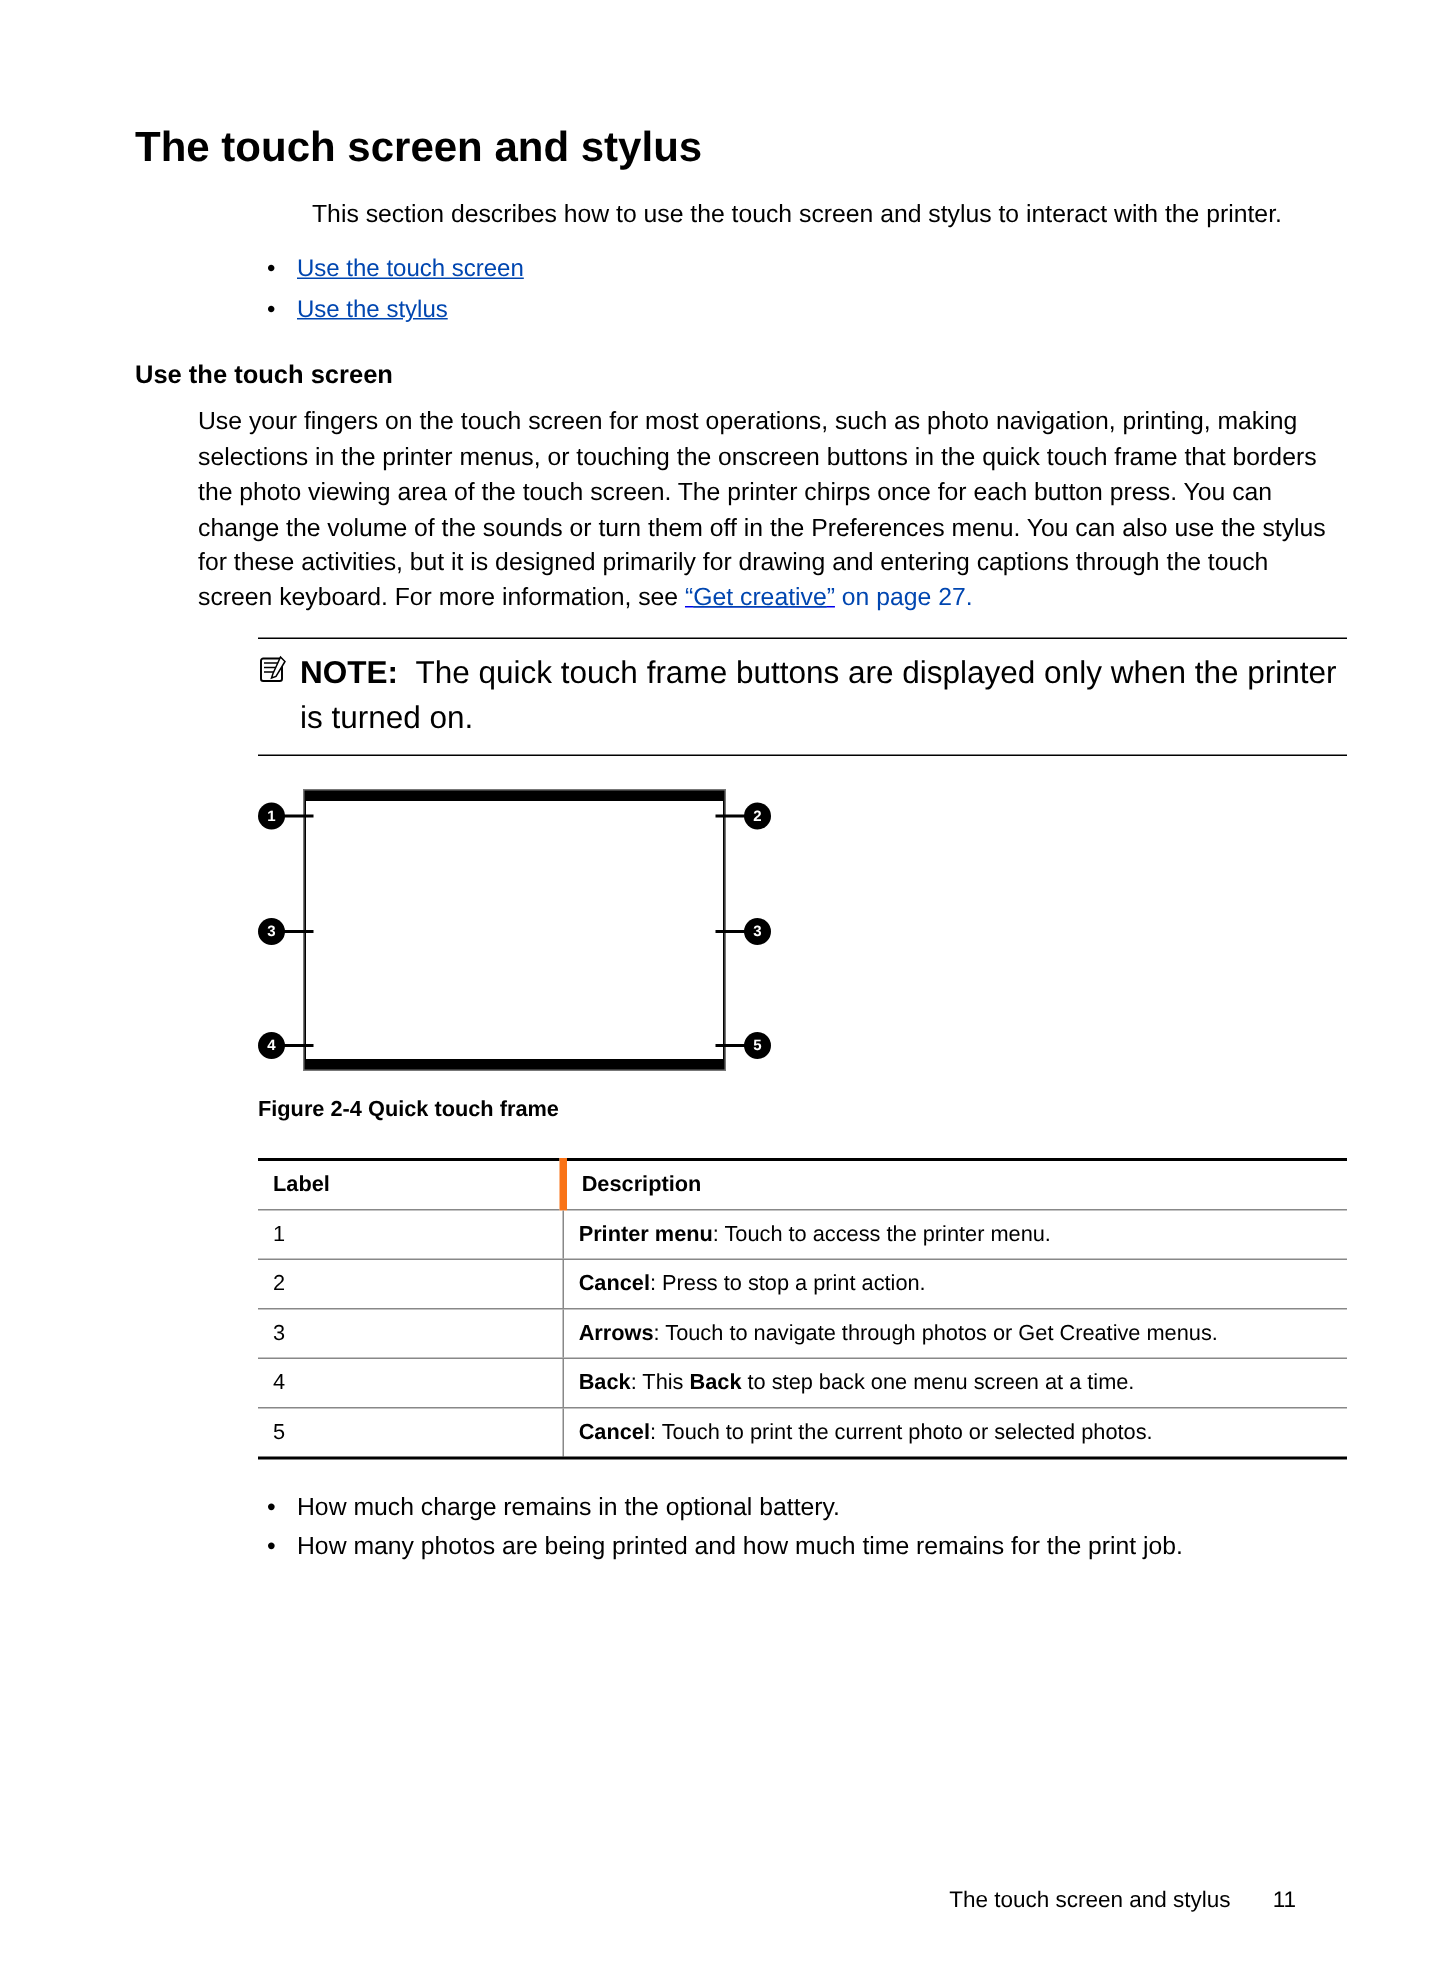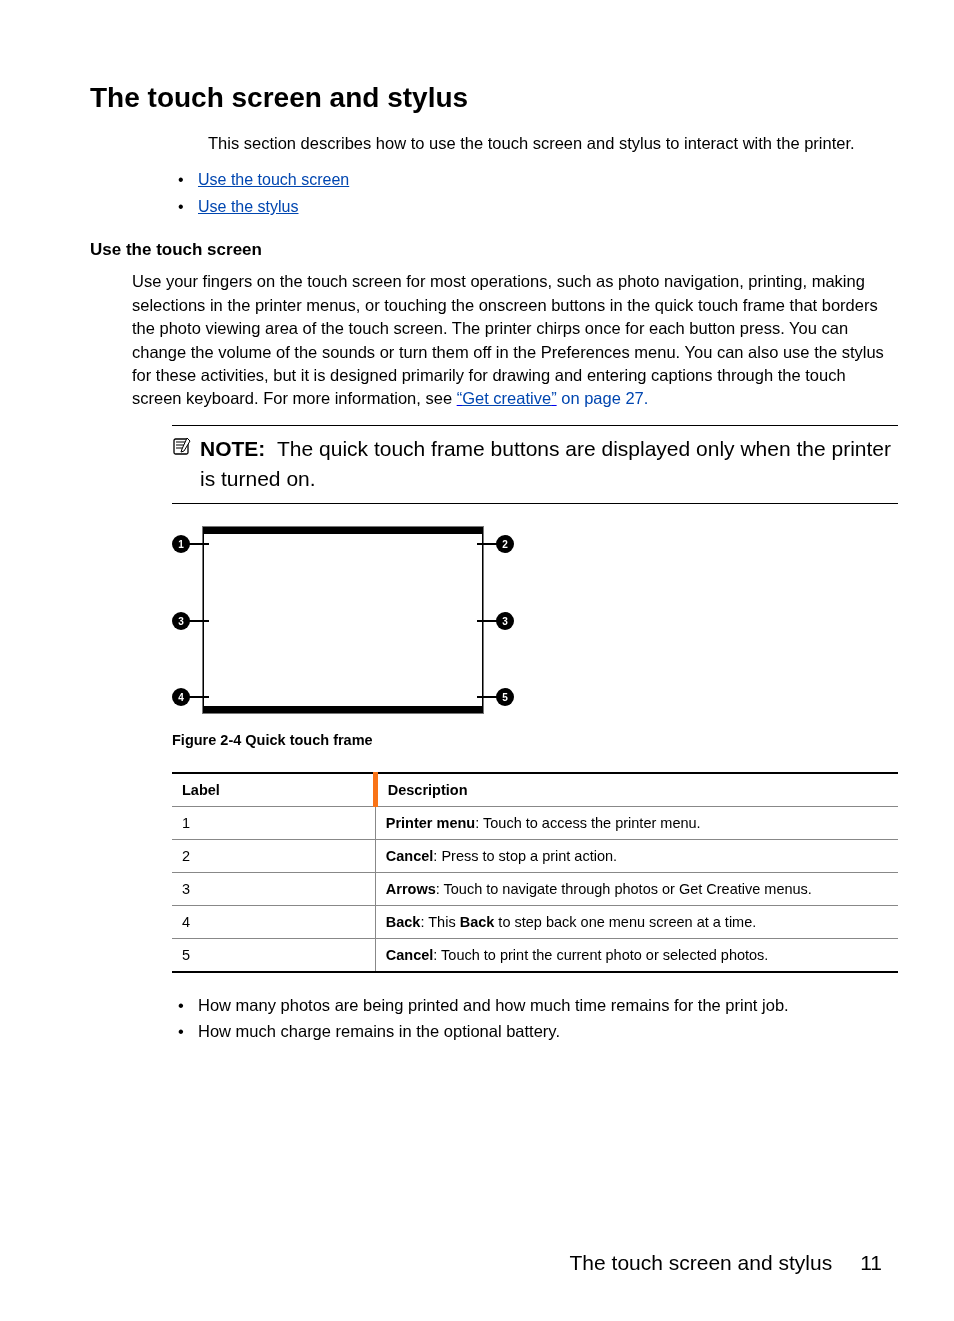--- a/index.html
+++ b/index.html
@@ -40,21 +40,21 @@
   table.desc th + th { border-left: 5px solid #f97316; }
   table.desc td { font-size: 14.5px; padding: 8px 10px; border-bottom: 1px solid #888; vertical-align: top; }
   table.desc td + td { border-left: 1px solid #888; }
   table.desc tr:last-child td { border-bottom: 2.5px solid #000; }
 
   .closing { margin-left: 82px; font-size: 16.5px; line-height: 1.42; margin-bottom: 8px; }
   ul.plain-bullets { list-style: none; margin-left: 82px; margin-top: 6px; }
   ul.plain-bullets li { font-size: 16.5px; line-height: 1.55; position: relative; padding-left: 26px; }
   ul.plain-bullets li::before { content: "•"; position: absolute; left: 6px; color: #000; }
 
-  .footer { position: absolute; bottom: 46px; right: 72px; font-size: 21px; }
+  .footer { position: absolute; bottom: 46px; right: 90px; font-size: 15px; }
   .footer-text { margin-right: 28px; }
 </style>
 </head>
 <body>
 
 <div class="page">
 
   <h1>The touch screen and stylus</h1>
 
   <p class="intro">This section describes how to use the touch screen and stylus to interact with the printer.</p>
@@ -189,21 +189,21 @@
       </tr>
       <tr>
         <td>5</td>
         <td><b>Cancel</b><span>: Touch to print the current photo or selected photos.</span></td>
       </tr>
     </tbody>
   </table>
 
 
   <ul class="plain-bullets">
+    <li>How much charge remains in the optional battery.</li>
     <li>How many photos are being printed and how much time remains for the print job.</li>
-    <li>How much charge remains in the optional battery.</li>
   </ul>
 
   <div class="footer">
     <span class="footer-text">The touch screen and stylus</span><span>11</span>
   </div>
 
 </div>
 
 </body></html>

